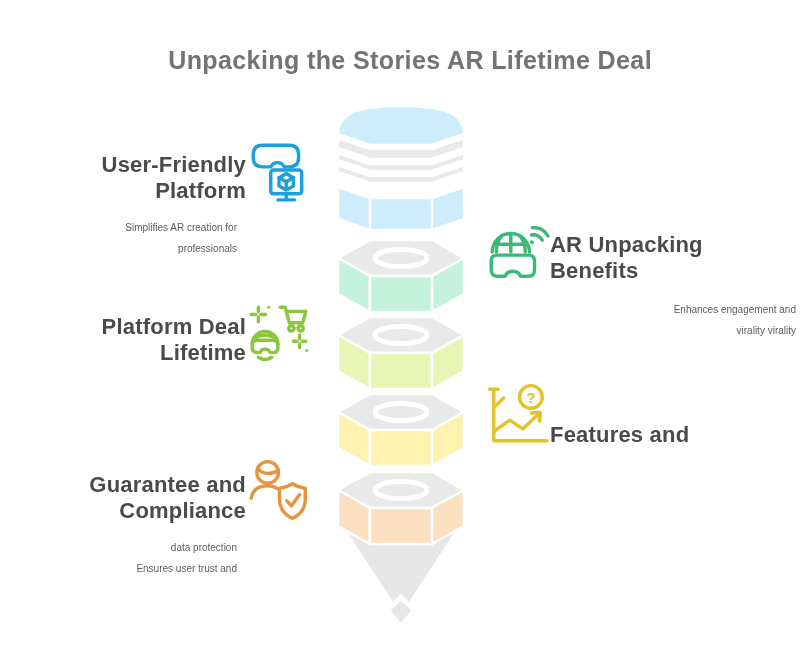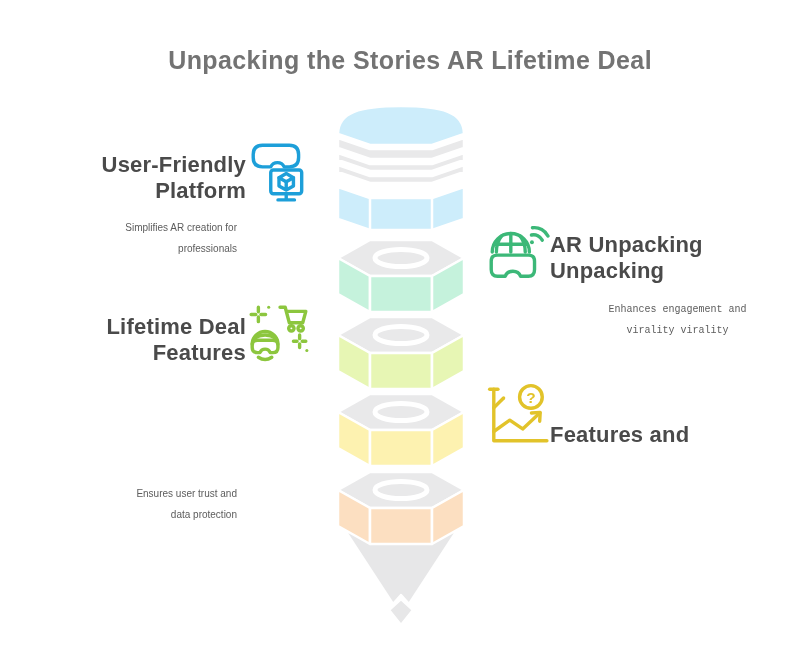--- a/index.html
+++ b/index.html
@@ -19,21 +19,21 @@
   .icn svg { width:66px; height:66px; display:block; }
   .item .sub { font-size:10px; line-height:20.5px; color:#5c5c5c; }
   .item .sub span { display:block; }
 
   .item.left  { left:20px;  width:292px; }
   .item.left .main { justify-content:flex-end; }
   .item.left .ttl  { text-align:right; }
   .item.left .sub  { margin:14px 75px 0 0; text-align:right; }
 
   .item.right { left:484px; width:312px; }
-  .item.right .sub { margin:16px 0 0 75px; text-align:center;font-family:Liberation Mono, monospace; }
+  .item.right .sub { margin:16px 0 0 75px; text-align:right; }
 
   #item-l1 { top:150px; }  #item-l2 { top:312px; }  #item-l3 { top:470px; }
   #item-r1 { top:230px; }  #item-r2 { top:394px; }
 
   svg.funnel { position:absolute; left:336px; top:102px; width:130px; height:530px; }
   svg.funnel polygon, svg.funnel path.fpiece { stroke:#ffffff; stroke-width:2.5; stroke-linejoin:round; }
   svg.funnel line { stroke:#ffffff; stroke-width:2.5; stroke-linecap:round; }
   svg.funnel ellipse { fill:none; stroke:#ffffff; stroke-width:5; }
 
   .icn g { fill:none; stroke-width:3.3; stroke-linecap:round; stroke-linejoin:round; }
@@ -126,22 +126,22 @@
     </div>
     <p class="sub">
       <span>Simplifies AR creation for</span>
       <span>professionals</span>
     </p>
   </div>
 
   <div class="item left" id="item-l2">
     <div class="main">
       <h2 class="ttl">
-        <span>Lifetime Deal</span>
-        <span>Features</span>
+        <span>Platform Deal</span>
+        <span>Lifetime</span>
       </h2>
       <div class="icn">
         <svg viewBox="0 0 64 64">
           <g stroke="#8cc63e">
             <path d="M33,7 H38 L42,22 H55 L58,11 H40"></path>
             <circle cx="44" cy="27.5" r="2.6"></circle>
             <circle cx="53" cy="27.5" r="2.6"></circle>
             <path d="M6,43 A12.5,12.5 0 0 1 31,43"></path>
             <path d="M8,37 Q18.5,31 29,37"></path>
             <path d="M11,39 H26 Q31,39 31,44 V46 Q31,51 26,51 H23.5 C21.5,46.5 15.5,46.5 13.5,51 H11 Q6,51 6,46 V44 Q6,39 11,39 Z"></path>
@@ -150,23 +150,40 @@
             <path d="M52,34 V37.5 M52,42.5 V46 M46,40 H49.5 M54.5,40 H58"></path>
             <circle class="dot" cx="22" cy="7" r="1.5" fill="#8cc63e"></circle>
             <circle class="dot" cx="59" cy="49" r="1.5" fill="#8cc63e"></circle>
           </g>
         </svg>
       </div>
     </div>
   </div>
 
   <div class="item left" id="item-l3">
+    <div class="main">
+      <h2 class="ttl">
+        <span>Guarantee and</span>
+        <span>Compliance</span>
+      </h2>
+      <div class="icn">
+        <svg viewBox="0 0 64 64">
+          <g stroke="#e8923c">
+            <circle cx="21" cy="14" r="10.5"></circle>
+            <path d="M12,11 Q19,18 31,12.5"></path>
+            <path d="M5,39 Q7,27 21,27 Q27,27 31,30"></path>
+            <path d="M45,25 C49,27.5 53,28.5 57.5,29.5 V40 C57.5,49.5 52.5,55 45,58.5 C37.5,55 32.5,49.5 32.5,40 V29.5 C37,28.5 41,27.5 45,25 Z"></path>
+            <path d="M39.5,41.5 L44,46.5 L52,35.5"></path>
+          </g>
+        </svg>
+      </div>
+    </div>
     <p class="sub">
+      <span>data protection</span>
       <span>Ensures user trust and</span>
-      <span>data protection</span>
     </p>
   </div>
 
   <div class="item right" id="item-r1">
     <div class="main">
       <div class="icn">
         <svg viewBox="0 0 64 64">
           <g stroke="#3cb878">
             <path d="M8,33 A18,18 0 0 1 44,33"></path>
             <path d="M26,15 V33"></path>
@@ -175,21 +192,21 @@
             <path d="M10.5,25.5 H41.5"></path>
             <path d="M46,16.5 C50.5,15.5 54.5,18 56.5,21.5"></path>
             <path d="M47,9.5 C53.5,8.5 59.5,12.5 62,17.5"></path>
             <circle class="dot" cx="46.5" cy="23.5" r="1.9" fill="#3cb878"></circle>
             <path d="M13,36 H43 Q49,36 49,42 V50 Q49,56.5 43,56.5 H35.5 C33,50 23,50 20.5,56.5 H13 Q7,56.5 7,50 V42 Q7,36 13,36 Z"></path>
           </g>
         </svg>
       </div>
       <h2 class="ttl">
         <span>AR Unpacking</span>
-        <span>Unpacking</span>
+        <span>Benefits</span>
       </h2>
     </div>
     <p class="sub">
       <span>Enhances engagement and</span>
       <span>virality virality</span>
     </p>
   </div>
 
   <div class="item right" id="item-r2">
     <div class="main">

